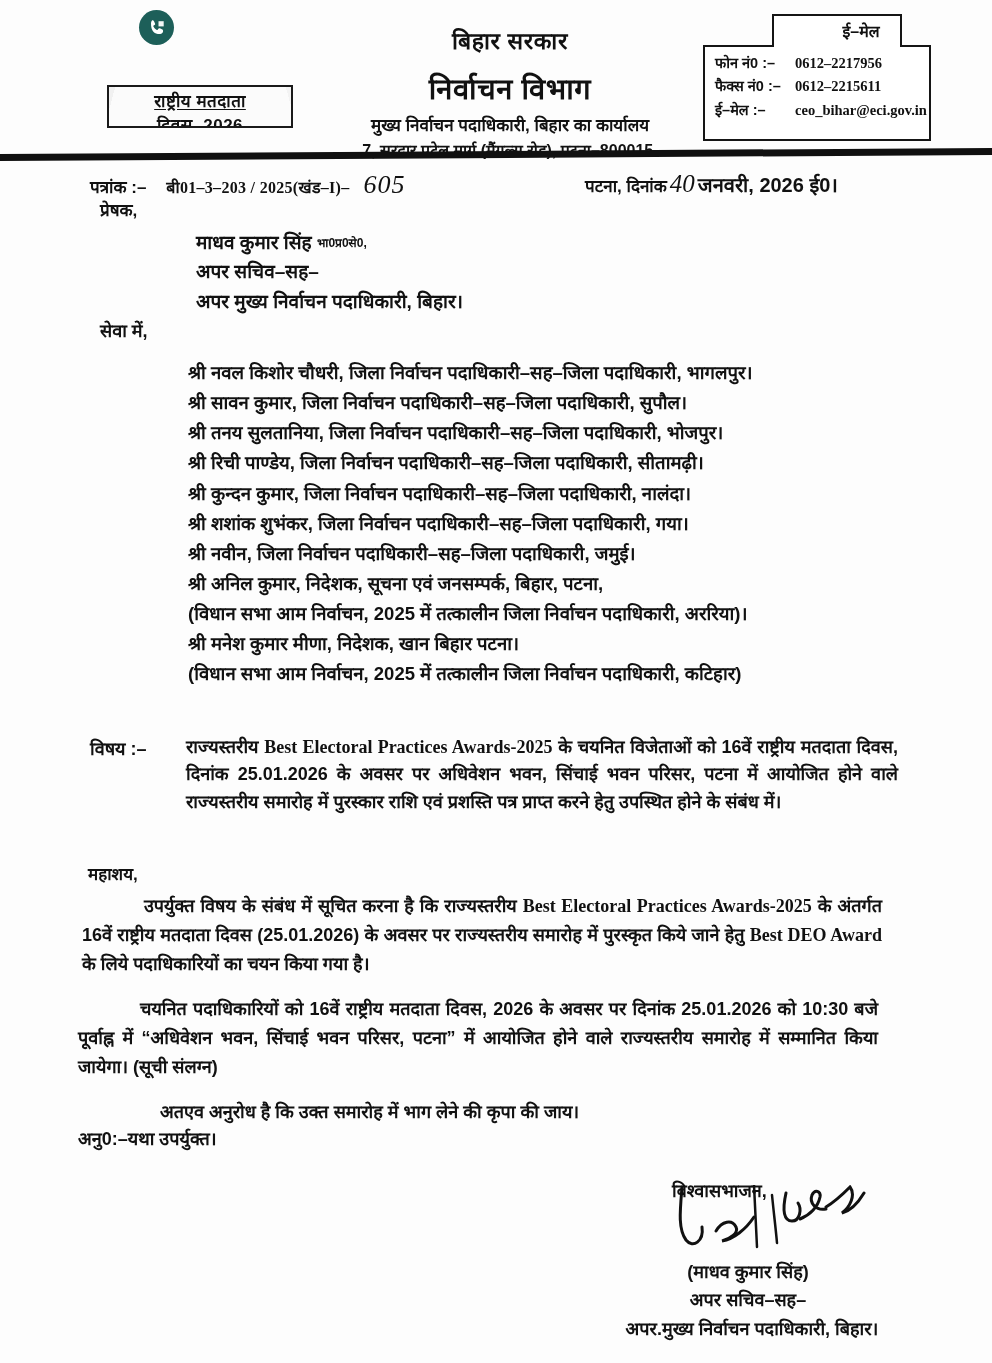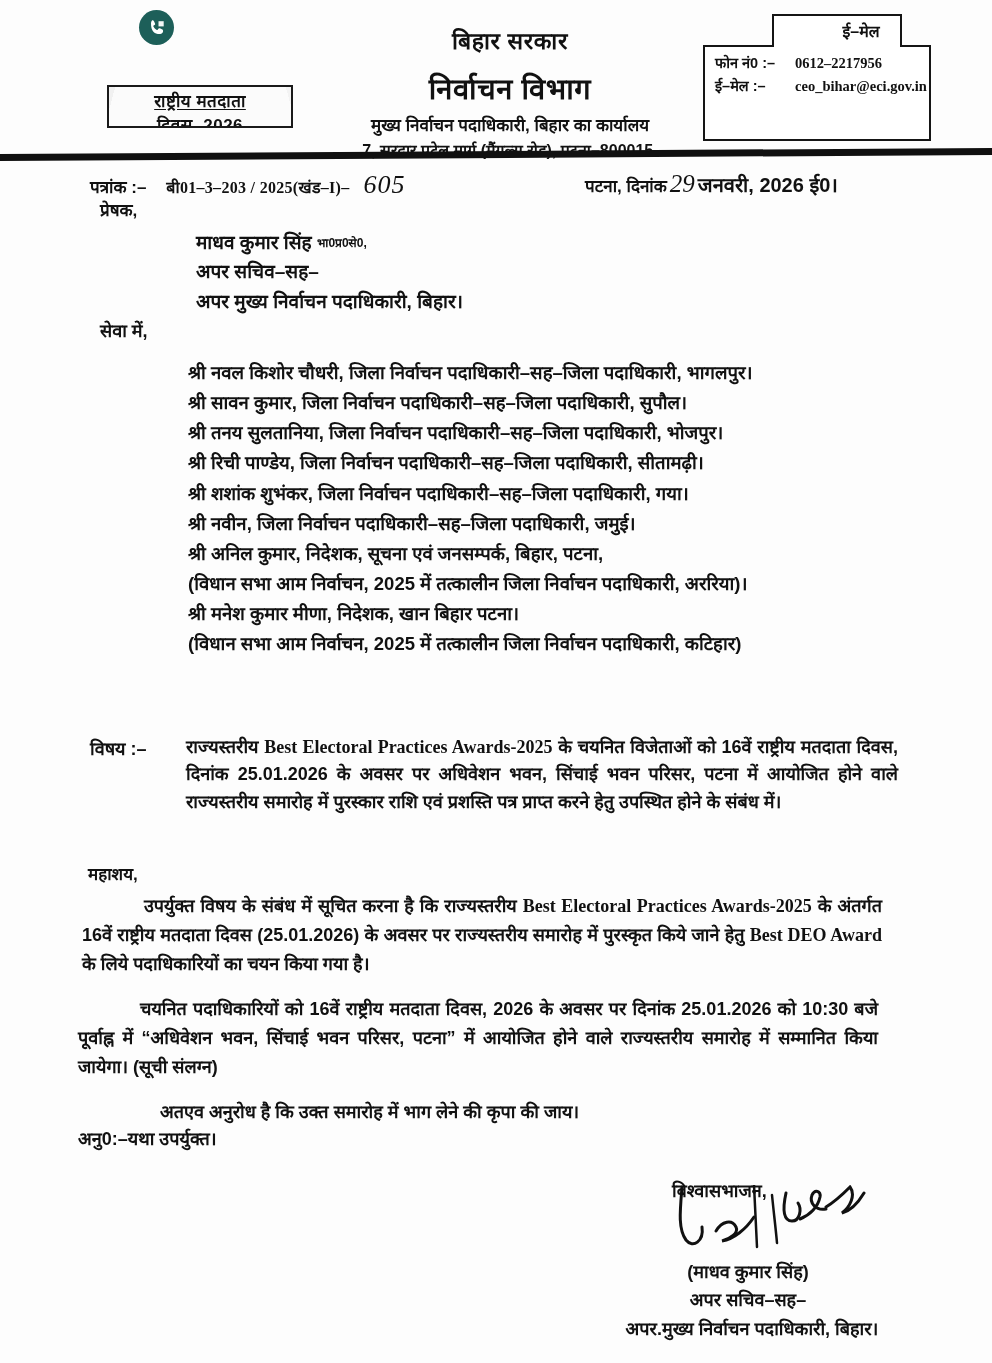--- a/index.html
+++ b/index.html
@@ -316,53 +316,58 @@
   <div class="email-tab">
     <span>ई–मेल</span>
   </div>
 
   <div class="contact-box">
     <div class="contact-row">
       <span class="lbl">फोन नं0 :–</span>
       <span class="val">0612–2217956</span>
     </div>
     <div class="contact-row">
+      <span class="lbl">फैक्स नं0 :–</span>
+      <span class="val">0612–2215611</span>
+    </div>
+    <div class="contact-row">
       <span class="lbl">ई–मेल :–</span>
       <span class="val">ceo_bihar@eci.gov.in</span>
     </div>
   </div>
 
   <div class="hrule"></div>
 
   <div class="patrank">
     <span>पत्रांक :–</span><span class="num">बी01–3–203 / 2025(खंड–I)–</span><span class="hand-num">605</span>
   </div>
 
   <div class="place-date">
-    <span>पटना, दिनांक</span><span class="hand-day">29</span><span class="yr">जनवरी, 2026 ई0।</span>
+    <span>पटना, दिनांक</span><span class="hand-day">40</span><span class="yr">जनवरी, 2026 ई0।</span>
   </div>
 
   <div class="preshak">प्रेषक,</div>
 
   <div class="from-block">
     <div>
       <span>माधव कुमार सिंह</span>
       <span class="tiny">भा0प्र0से0,</span>
     </div>
     <div>अपर सचिव–सह–</div>
     <div>अपर मुख्य निर्वाचन पदाधिकारी, बिहार।</div>
   </div>
 
   <div class="sewa-me">सेवा में,</div>
 
   <div class="recipients" id="recipients">
       <div>श्री नवल किशोर चौधरी, जिला निर्वाचन पदाधिकारी–सह–जिला पदाधिकारी, भागलपुर।</div>
       <div>श्री सावन कुमार, जिला निर्वाचन पदाधिकारी–सह–जिला पदाधिकारी, सुपौल।</div>
       <div>श्री तनय सुलतानिया, जिला निर्वाचन पदाधिकारी–सह–जिला पदाधिकारी, भोजपुर।</div>
       <div>श्री रिची पाण्डेय, जिला निर्वाचन पदाधिकारी–सह–जिला पदाधिकारी, सीतामढ़ी।</div>
+      <div>श्री कुन्दन कुमार, जिला निर्वाचन पदाधिकारी–सह–जिला पदाधिकारी, नालंदा।</div>
       <div>श्री शशांक शुभंकर, जिला निर्वाचन पदाधिकारी–सह–जिला पदाधिकारी, गया।</div>
       <div>श्री नवीन, जिला निर्वाचन पदाधिकारी–सह–जिला पदाधिकारी, जमुई।</div>
       <div>श्री अनिल कुमार, निदेशक, सूचना एवं जनसम्पर्क, बिहार, पटना,</div>
       <div>(विधान सभा आम निर्वाचन, 2025 में तत्कालीन जिला निर्वाचन पदाधिकारी, अररिया)।</div>
       <div>श्री मनेश कुमार मीणा, निदेशक, खान बिहार पटना।</div>
       <div>(विधान सभा आम निर्वाचन, 2025 में तत्कालीन जिला निर्वाचन पदाधिकारी, कटिहार)</div>
     </div>
 
   <div class="vishay-label">विषय :–</div>
   <div class="vishay-body">

